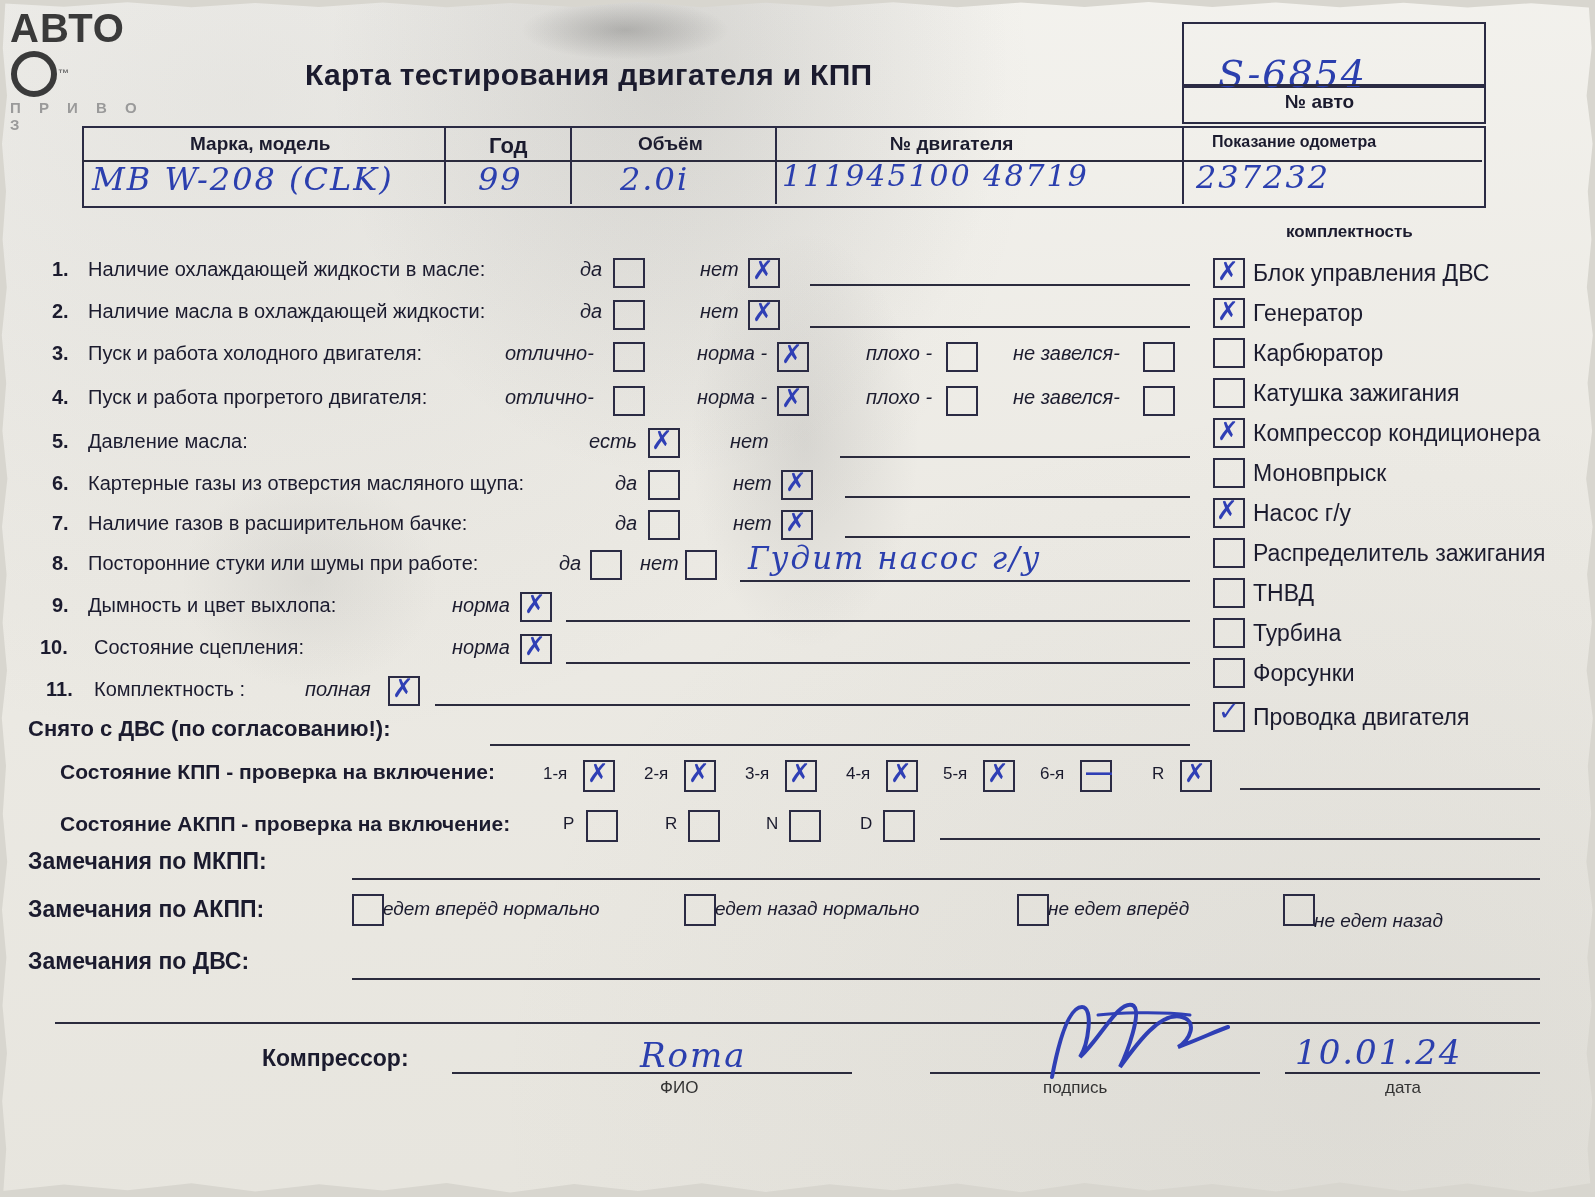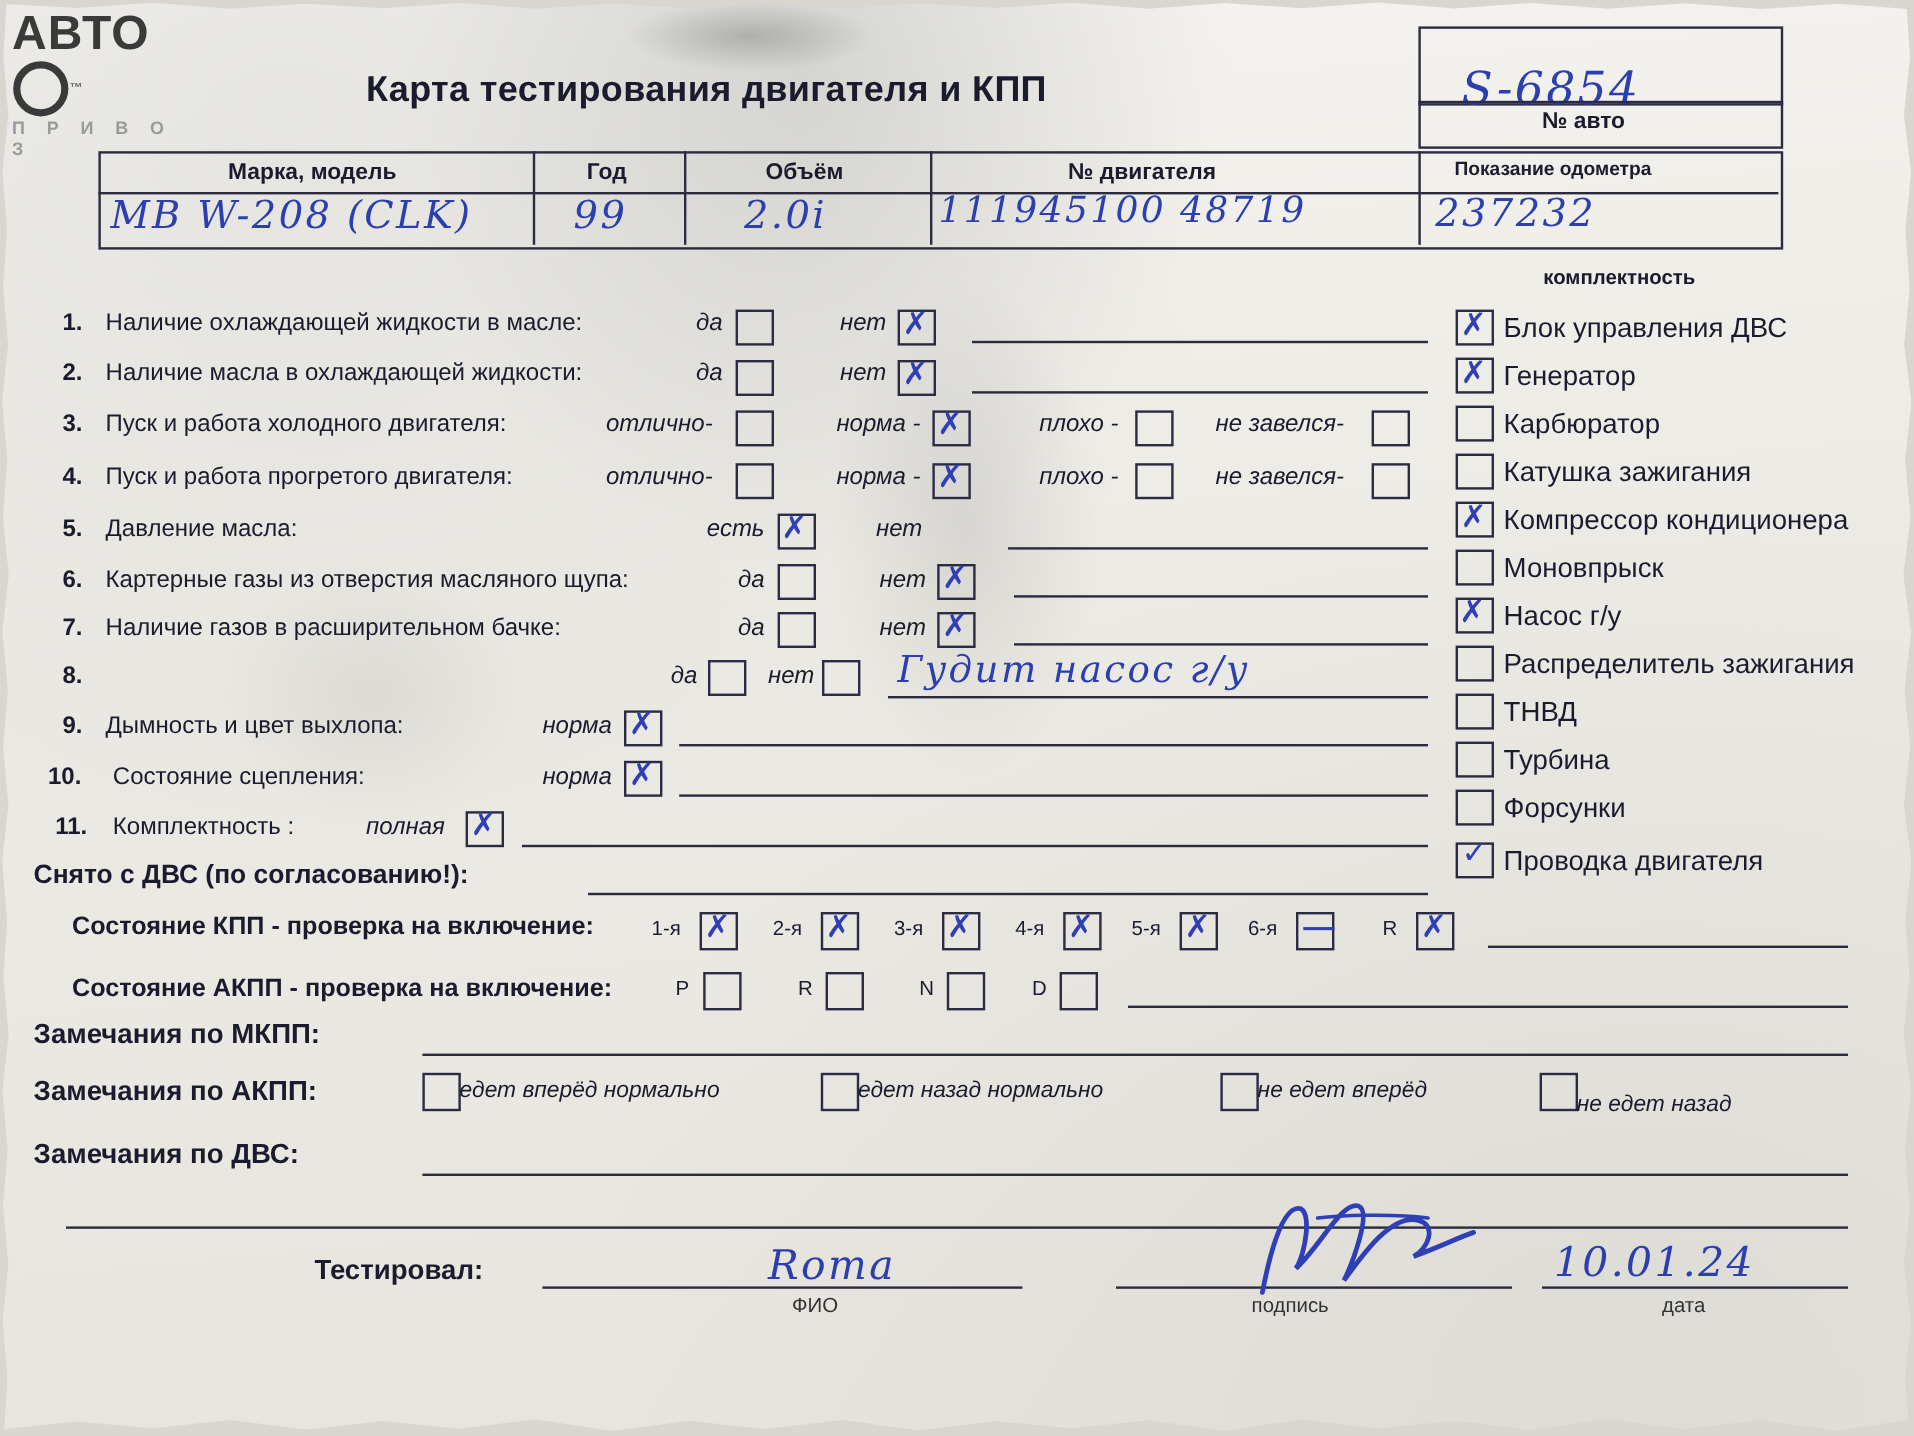--- a/index.html
+++ b/index.html
@@ -92,21 +92,21 @@
   <div class="lbl b" style="left:1285px;top:91px;font-size:19px;">№ авто</div>
 
   <div class="frame" style="left:82px;top:126px;width:1400px;height:78px;"></div>
   <div class="line" style="left:82px;top:160px;width:1400px;"></div>
   <div class="line" style="left:444px;top:126px;width:0;height:78px;border-bottom:none;border-left:2px solid #2b2b44;"></div>
   <div class="line" style="left:570px;top:126px;width:0;height:78px;border-bottom:none;border-left:2px solid #2b2b44;"></div>
   <div class="line" style="left:775px;top:126px;width:0;height:78px;border-bottom:none;border-left:2px solid #2b2b44;"></div>
   <div class="line" style="left:1182px;top:126px;width:0;height:78px;border-bottom:none;border-left:2px solid #2b2b44;"></div>
 
   <div class="lbl b" style="left:190px;top:133px;font-size:19px;">Марка, модель</div>
-  <div class="lbl b" style="left:489px;top:133px;font-size:19px;">Год</div>
+  <div class="lbl b" style="left:489px;top:133px;font-size:22px;">Год</div>
   <div class="lbl b" style="left:638px;top:133px;font-size:19px;">Объём</div>
   <div class="lbl b" style="left:890px;top:133px;font-size:19px;">№ двигателя</div>
   <div class="lbl b" style="left:1212px;top:133px;font-size:16px;">Показание одометра</div>
 
   <div class="hw mid" style="left:92px;top:160px;">MB W-208 (CLK)</div>
   <div class="hw mid" style="left:478px;top:160px;">99</div>
   <div class="hw mid" style="left:620px;top:160px;">2.0i</div>
   <div class="hw mid" style="left:782px;top:158px;font-size:30px;">111945100 48719</div>
   <div class="hw mid" style="left:1196px;top:158px;">237232</div>
 
@@ -215,20 +215,21 @@
   <div class="lbl b" style="left:52px;top:512px;">7.</div>
   <div class="lbl" style="left:88px;top:512px;">Наличие газов в расширительном бачке:</div>
   <div class="lbl i" style="left:615px;top:512px;">да</div>
   <div class="bx" style="left:648px;top:510px;width:28px;height:26px;"></div>
   <div class="lbl i" style="left:733px;top:512px;">нет</div>
   <div class="bx" style="left:781px;top:510px;width:28px;height:26px;"></div>
   <div class="chk" style="left:785px;top:509px;">✗</div>
   <div class="line" style="left:845px;top:536px;width:345px;"></div>
 
   <div class="lbl b" style="left:52px;top:552px;">8.</div>
+  <div class="lbl" style="left:88px;top:552px;">Посторонние стуки или шумы при работе:</div>
   <div class="lbl i" style="left:559px;top:552px;">да</div>
   <div class="bx" style="left:590px;top:550px;width:28px;height:26px;"></div>
   <div class="lbl i" style="left:640px;top:552px;">нет</div>
   <div class="bx" style="left:685px;top:550px;width:28px;height:26px;"></div>
   <div class="hw" style="left:748px;top:540px;font-size:31px;">Гудит насос г/у</div>
   <div class="line" style="left:740px;top:580px;width:450px;"></div>
 
   <div class="lbl b" style="left:52px;top:594px;">9.</div>
   <div class="lbl" style="left:88px;top:594px;">Дымность и цвет выхлопа:</div>
   <div class="lbl i" style="left:452px;top:594px;">норма</div>
@@ -304,21 +305,21 @@
   <div class="lbl i" style="left:715px;top:898px;font-size:19px;">едет назад нормально</div>
   <div class="bx" style="left:1017px;top:894px;width:28px;height:28px;"></div>
   <div class="lbl i" style="left:1048px;top:898px;font-size:19px;">не едет вперёд</div>
   <div class="bx" style="left:1283px;top:894px;width:28px;height:28px;"></div>
   <div class="lbl i" style="left:1314px;top:898px;font-size:19px;margin-top:12px;">не едет назад</div>
 
   <div class="lbl b" style="left:28px;top:948px;font-size:23px;">Замечания по ДВС:</div>
   <div class="line" style="left:352px;top:978px;width:1188px;"></div>
   <div class="line" style="left:55px;top:1022px;width:1485px;"></div>
 
-  <div class="lbl b" style="left:262px;top:1045px;font-size:23px;">Тестировал:</div>
+  <div class="lbl b" style="left:262px;top:1045px;font-size:23px;">Компрессор:</div>
   <div class="line" style="left:452px;top:1072px;width:400px;"></div>
   <div class="hw" style="left:640px;top:1035px;font-size:34px;font-family:'DejaVu Serif',serif;">Roma</div>
   <div class="lbl sm" style="left:660px;top:1078px;color:#333;">ФИО</div>
 
   <div class="line" style="left:930px;top:1072px;width:330px;"></div>
   <svg style="position:absolute;left:1040px;top:995px;width:190px;height:90px;" viewBox="0 0 190 90">
     <path d="M12 82 C20 40,30 12,42 12 C54 12,48 50,40 62 C60 44,78 6,92 10 C104 14,86 60,80 72 C96 50,120 16,142 22 C158 26,150 46,138 52 C160 44,176 36,188 32" fill="none" stroke="#2f3fb5" stroke-width="4" stroke-linecap="round"></path>
     <path d="M58 20 C74 18,120 16,150 20" fill="none" stroke="#2f3fb5" stroke-width="3" stroke-linecap="round"></path>
   </svg>
   <div class="lbl sm" style="left:1043px;top:1078px;color:#333;">подпись</div>

